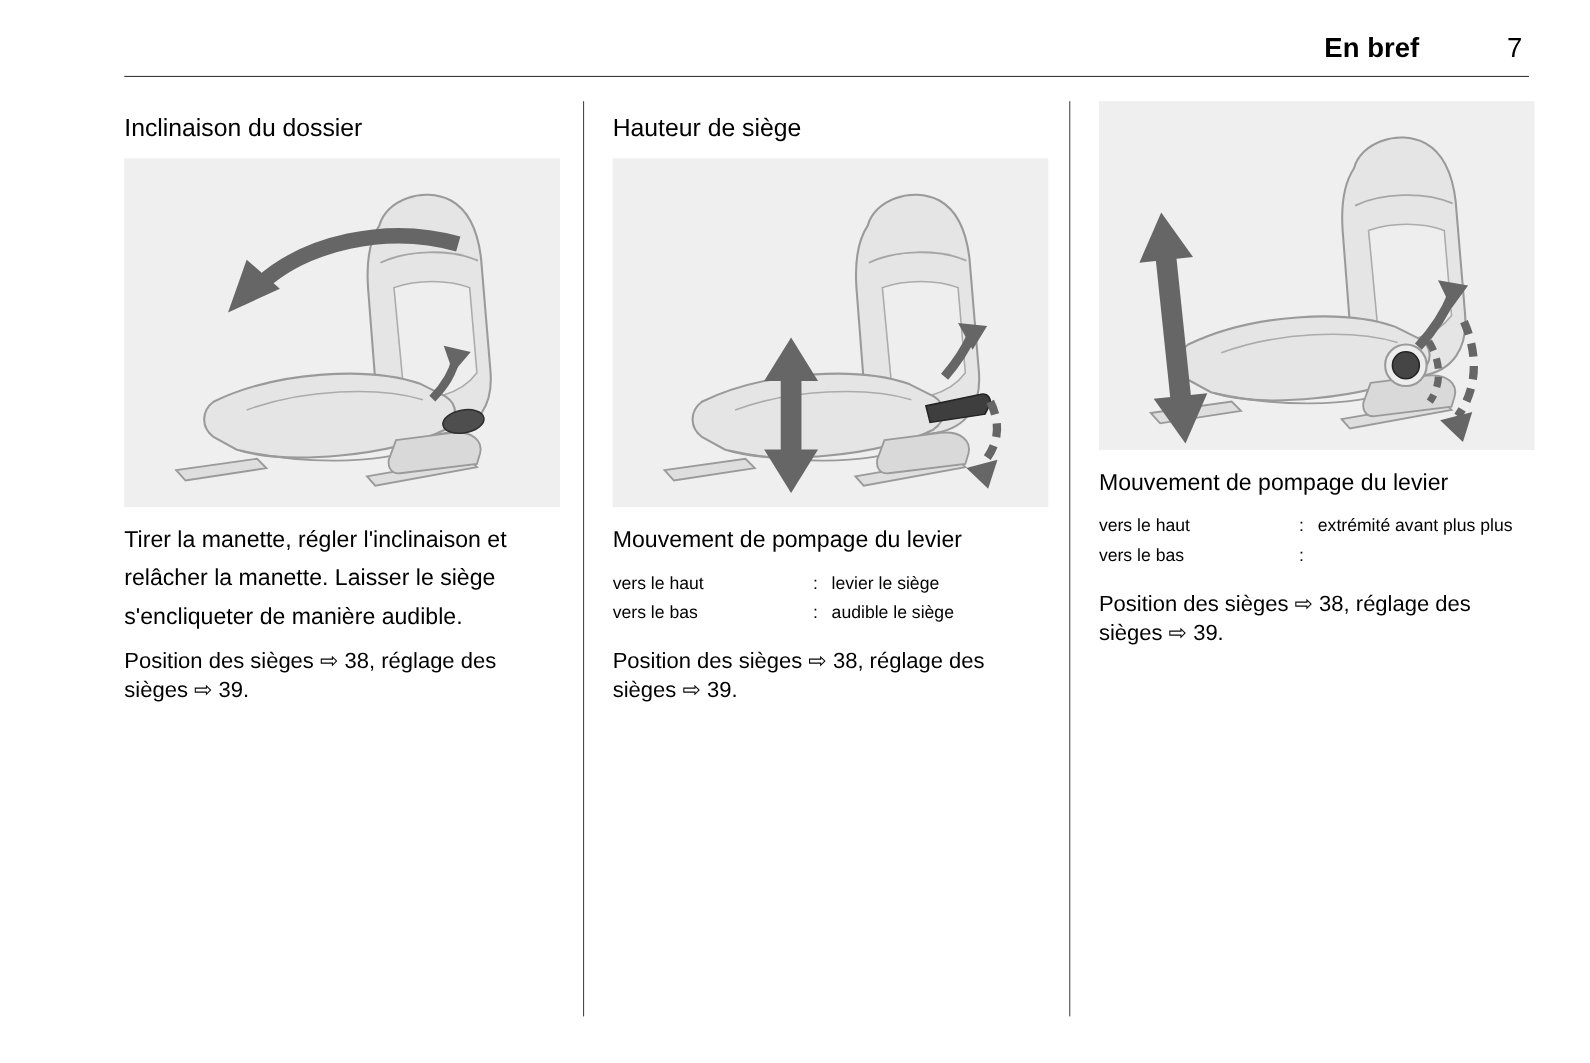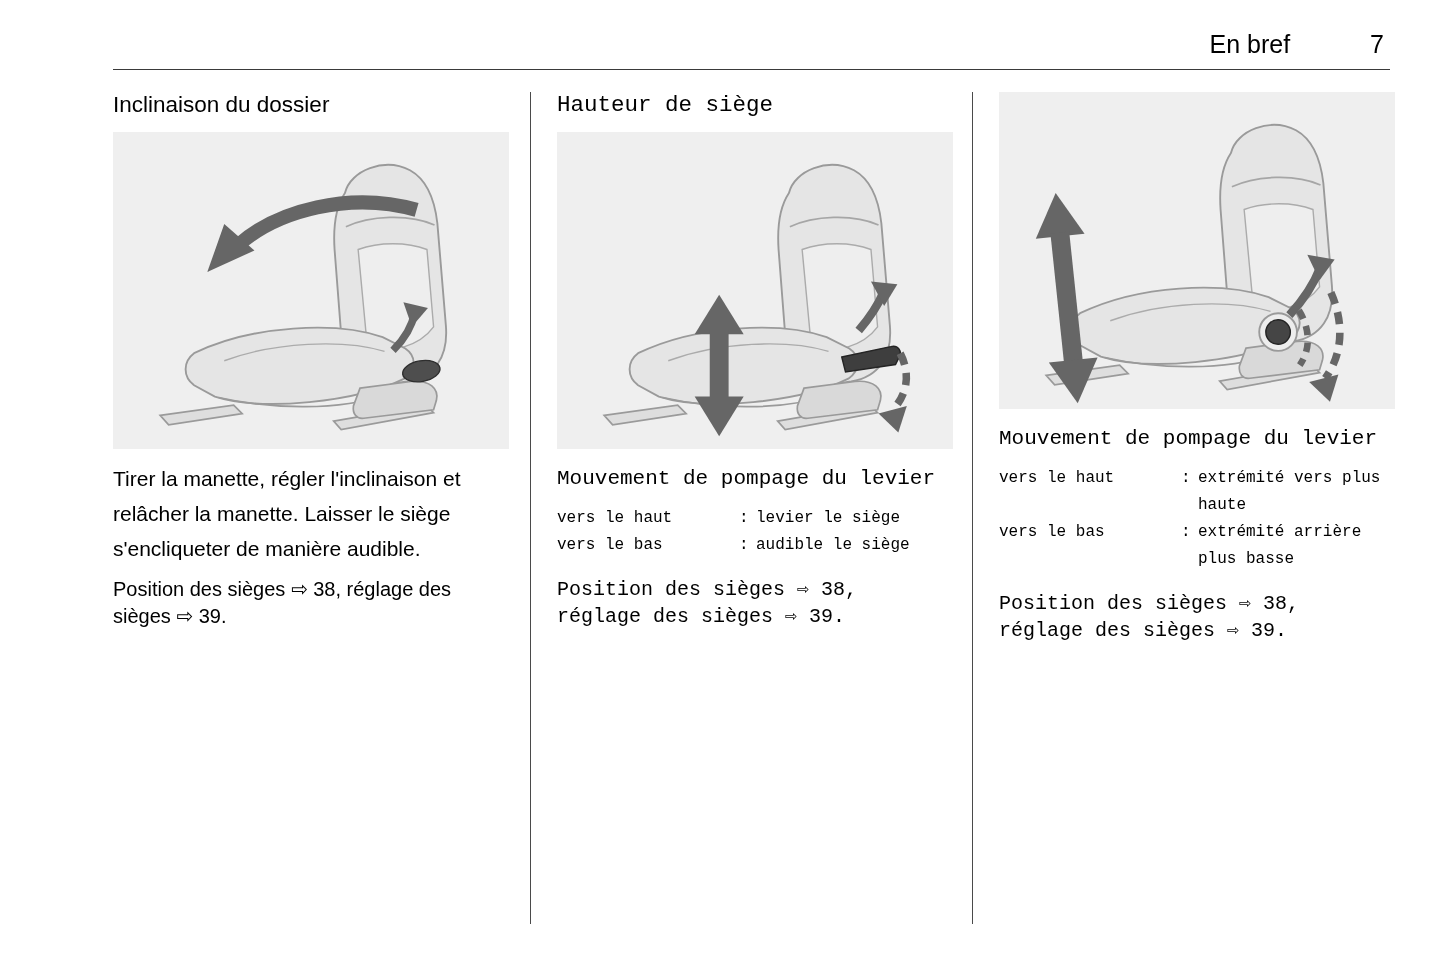--- a/index.html
+++ b/index.html
@@ -5,34 +5,34 @@
   html, body { margin: 0; padding: 0; }
   body {
     width: 1445px; height: 966px;
     background: #ffffff; color: #000000;
     font-family: "Liberation Sans", "DejaVu Sans", sans-serif;
     overflow: hidden;
   }
   .page { padding: 30px 55px 0 113px; box-sizing: border-box; }
 
   .page-header { display: flex; justify-content: flex-end; align-items: baseline; }
-  .chapter-title { font-weight: normal; font-size: 25px; }
+  .chapter-title { font-weight: bold; font-size: 25px; }
   .page-number { font-size: 25px; margin-left: 80px; margin-right: 6px; }
   .header-rule { border: 0; border-top: 1.5px solid #3a3a3a; margin: 10px 0 0 0; }
 
   .columns { display: flex; margin-top: 22px; min-height: 832px; }
   .col { box-sizing: border-box; }
-  .col + .col { border-left: 1.5px solid #4a4a4a; font-family: Liberation Mono, monospace; }
+  .col + .col { border-left: 1.5px solid #4a4a4a; }
   .col1 { width: 417px; }
   .col2 { width: 442px; }
   .col3 { width: 418px; }
   .col-inner { width: 396px; }
   .col2 .col-inner, .col3 .col-inner { margin-left: 26px; }
 
-  .section-title { font-size: 22.5px; font-weight: 400; margin: 0 0 14px 0; }
+  .section-title { font-size: 22.5px; font-weight: 400; margin: 12px 0 14px 0; }
 
   .illus { width: 396px; height: 317px; background: #efefef; }
   .illus svg { display: block; width: 100%; height: 100%; }
 
   .body-text, .lead-text { font-size: 21px; line-height: 35px; margin: 12px 0 0 0; }
   .ref-text { font-size: 20px; line-height: 27px; margin: 10px 0 0 0; }
   .ref-after-rows { margin-top: 17px; }
 
   .def-rows { margin-top: 9px; }
   .def-row { display: grid; grid-template-columns: 182px 17px auto; font-size: 16px; line-height: 27px; }
@@ -160,26 +160,25 @@
               <path d="M352 212 C366 244 365 277 346 303" fill="none" stroke="#666666" stroke-width="8" stroke-dasharray="13 9"></path>
               <polygon points="329,307 360,299 351,328"></polygon>
             </g>
           </svg>
         </div>
         <p class="lead-text">Mouvement de pompage du levier</p>
         <div class="def-rows">
           <div class="def-row">
             <span>vers le haut</span>
             <span>:</span>
-            <span>extrémité vers plus haute</span>
+            <span>extrémité avant plus plus</span>
           </div>
           <div class="def-row">
             <span>vers le bas</span>
             <span>:</span>
-            <span>extrémité arrière plus basse</span>
           </div>
         </div>
         <p class="ref-text ref-after-rows">Position des sièges ⇨ 38, réglage des sièges ⇨ 39.</p>
       </div>
     </section>
 
   </div>
 </div>
 
 </body></html>

